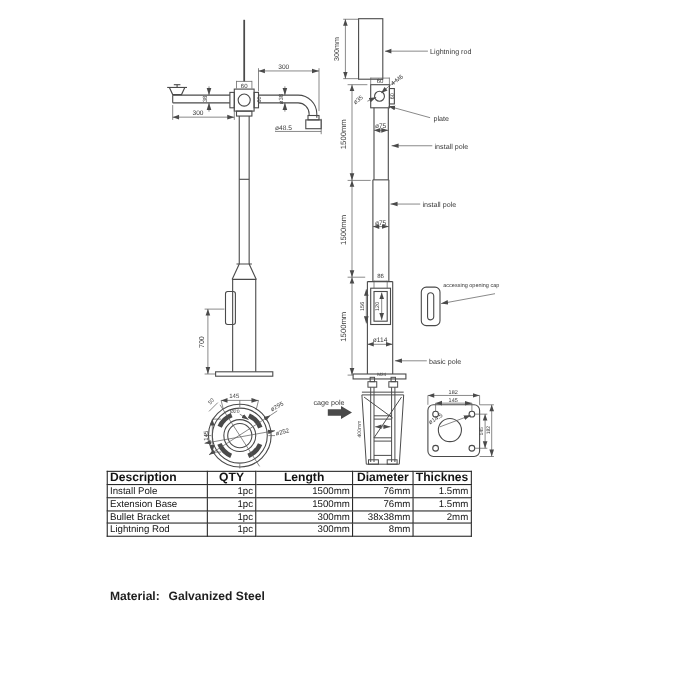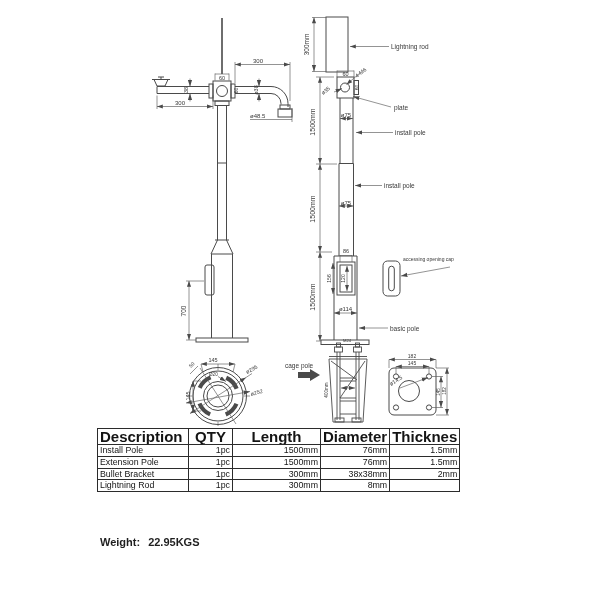--- a/index.html
+++ b/index.html
@@ -3,21 +3,21 @@
 <meta charset="utf-8">
 <style>
   html,body{margin:0;padding:0;}
   body{width:613px;height:613px;background:#ffffff;position:relative;font-family:"Liberation Sans",sans-serif;}
   #drawing{position:absolute;left:0;top:0;}
   svg text{fill:#383838;font-family:"Liberation Sans",sans-serif;}
   .f42{font-size:4.2px}.f45{font-size:4.6px}.f5{font-size:5px}.f55{font-size:5.5px}
   .f6{font-size:6px}.f65{font-size:6.5px}.f7{font-size:7px}
   .spec-table{position:absolute;left:97px;top:428px;border-collapse:collapse;table-layout:fixed;color:#141414;}
   .spec-table th,.spec-table td{border:1px solid #2b2b2b;height:10.8px;line-height:1;padding:0 2px;white-space:nowrap;overflow:hidden;}
-  .spec-table th{font-size:15px;font-weight:bold;text-align:center;}
+  .spec-table th{font-size:11px;font-weight:bold;text-align:center;}
   .spec-table td{font-size:8.8px;text-align:right;}
   .al{text-align:left !important;}
   .specs{position:absolute;left:100px;top:536px;display:flex;flex-direction:column;gap:6.5px;font-size:11px;font-weight:bold;color:#1f1f1f;}
   .spec-line span+span{margin-left:8px;}
 </style>
 </head>
 <body>
 
 <svg id="drawing" width="613" height="426" viewBox="0 0 613 426">
   <defs>
@@ -291,21 +291,21 @@
   </thead>
   <tbody>
     <tr>
       <td class="al">Install Pole</td>
       <td>1pc</td>
       <td>1500mm</td>
       <td>76mm</td>
       <td>1.5mm</td>
     </tr>
     <tr>
-      <td class="al">Extension Pole</td>
+      <td class="al">Extension Base</td>
       <td>1pc</td>
       <td>1500mm</td>
       <td>76mm</td>
       <td>1.5mm</td>
     </tr>
     <tr>
       <td class="al">Bullet Bracket</td>
       <td>1pc</td>
       <td>300mm</td>
       <td>38x38mm</td>
@@ -316,15 +316,15 @@
       <td>1pc</td>
       <td>300mm</td>
       <td>8mm</td>
       <td></td>
     </tr>
   </tbody>
 </table>
 
 <div class="specs">
   <div class="spec-line">
-    <span>Weight:</span><span>22.95KGS</span>
+    <span>Material:</span><span>Galvanized Steel</span>
   </div>
 </div>
 
 </body></html>

